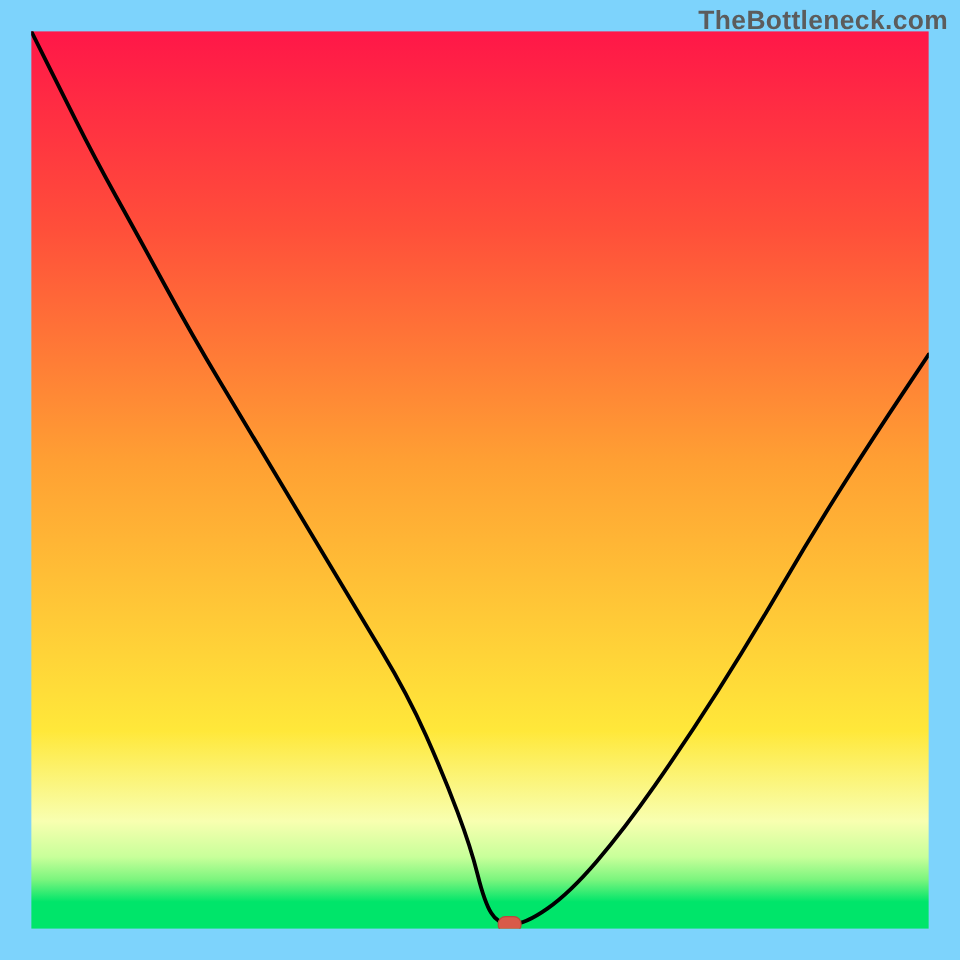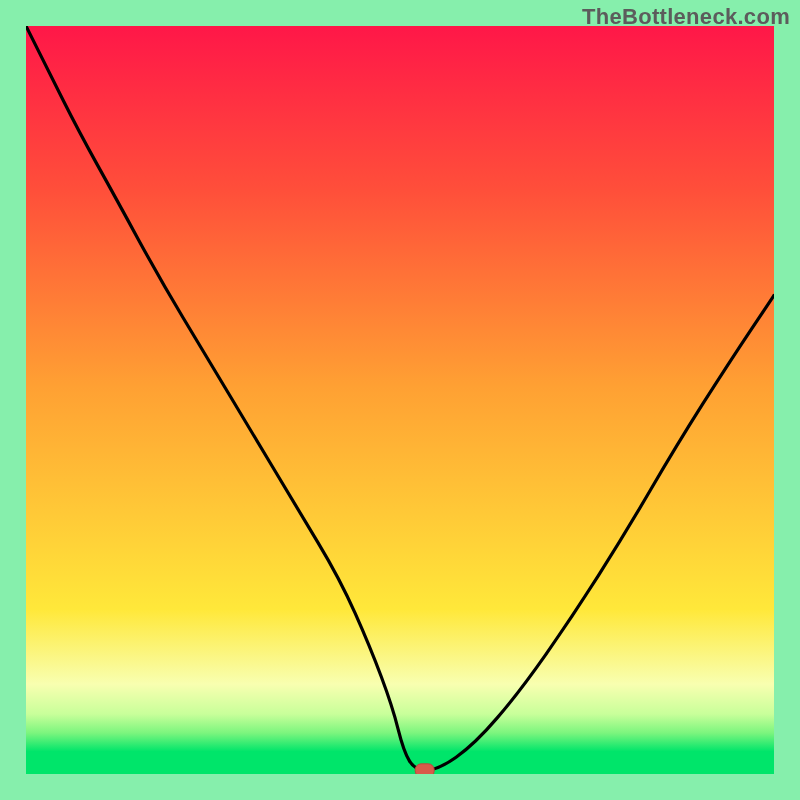--- a/index.html
+++ b/index.html
@@ -8,21 +8,21 @@
     width: 800px;
     height: 800px;
     background: #000;
     font-family: Arial, Helvetica, sans-serif;
     overflow: hidden;
   }
   .frame {
     position: relative;
     width: 800px;
     height: 800px;
-    background: #86efac;
+    background: #7dd3fc;
   }
   .watermark {
     position: absolute;
     top: 4px;
     right: 10px;
     color: #5c5c5c;
     font-size: 22px;
     font-weight: 600;
     letter-spacing: 0.3px;
     z-index: 10;

